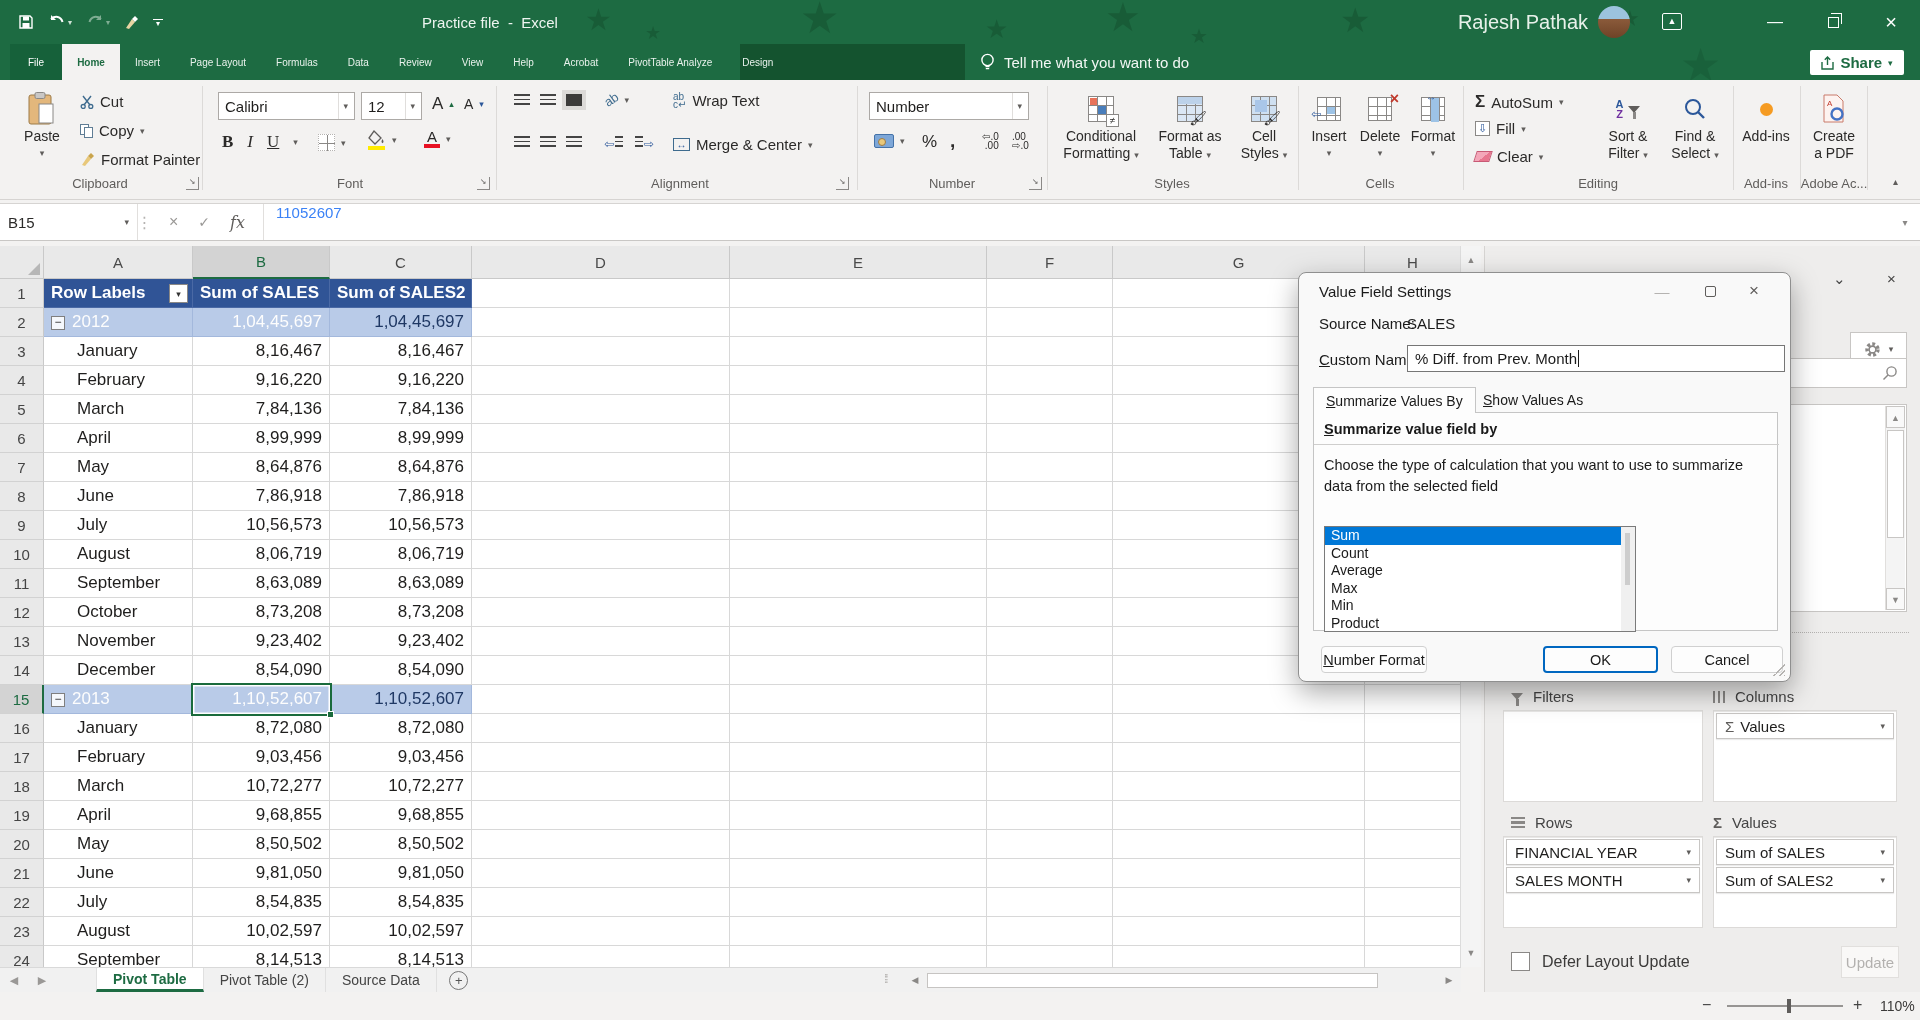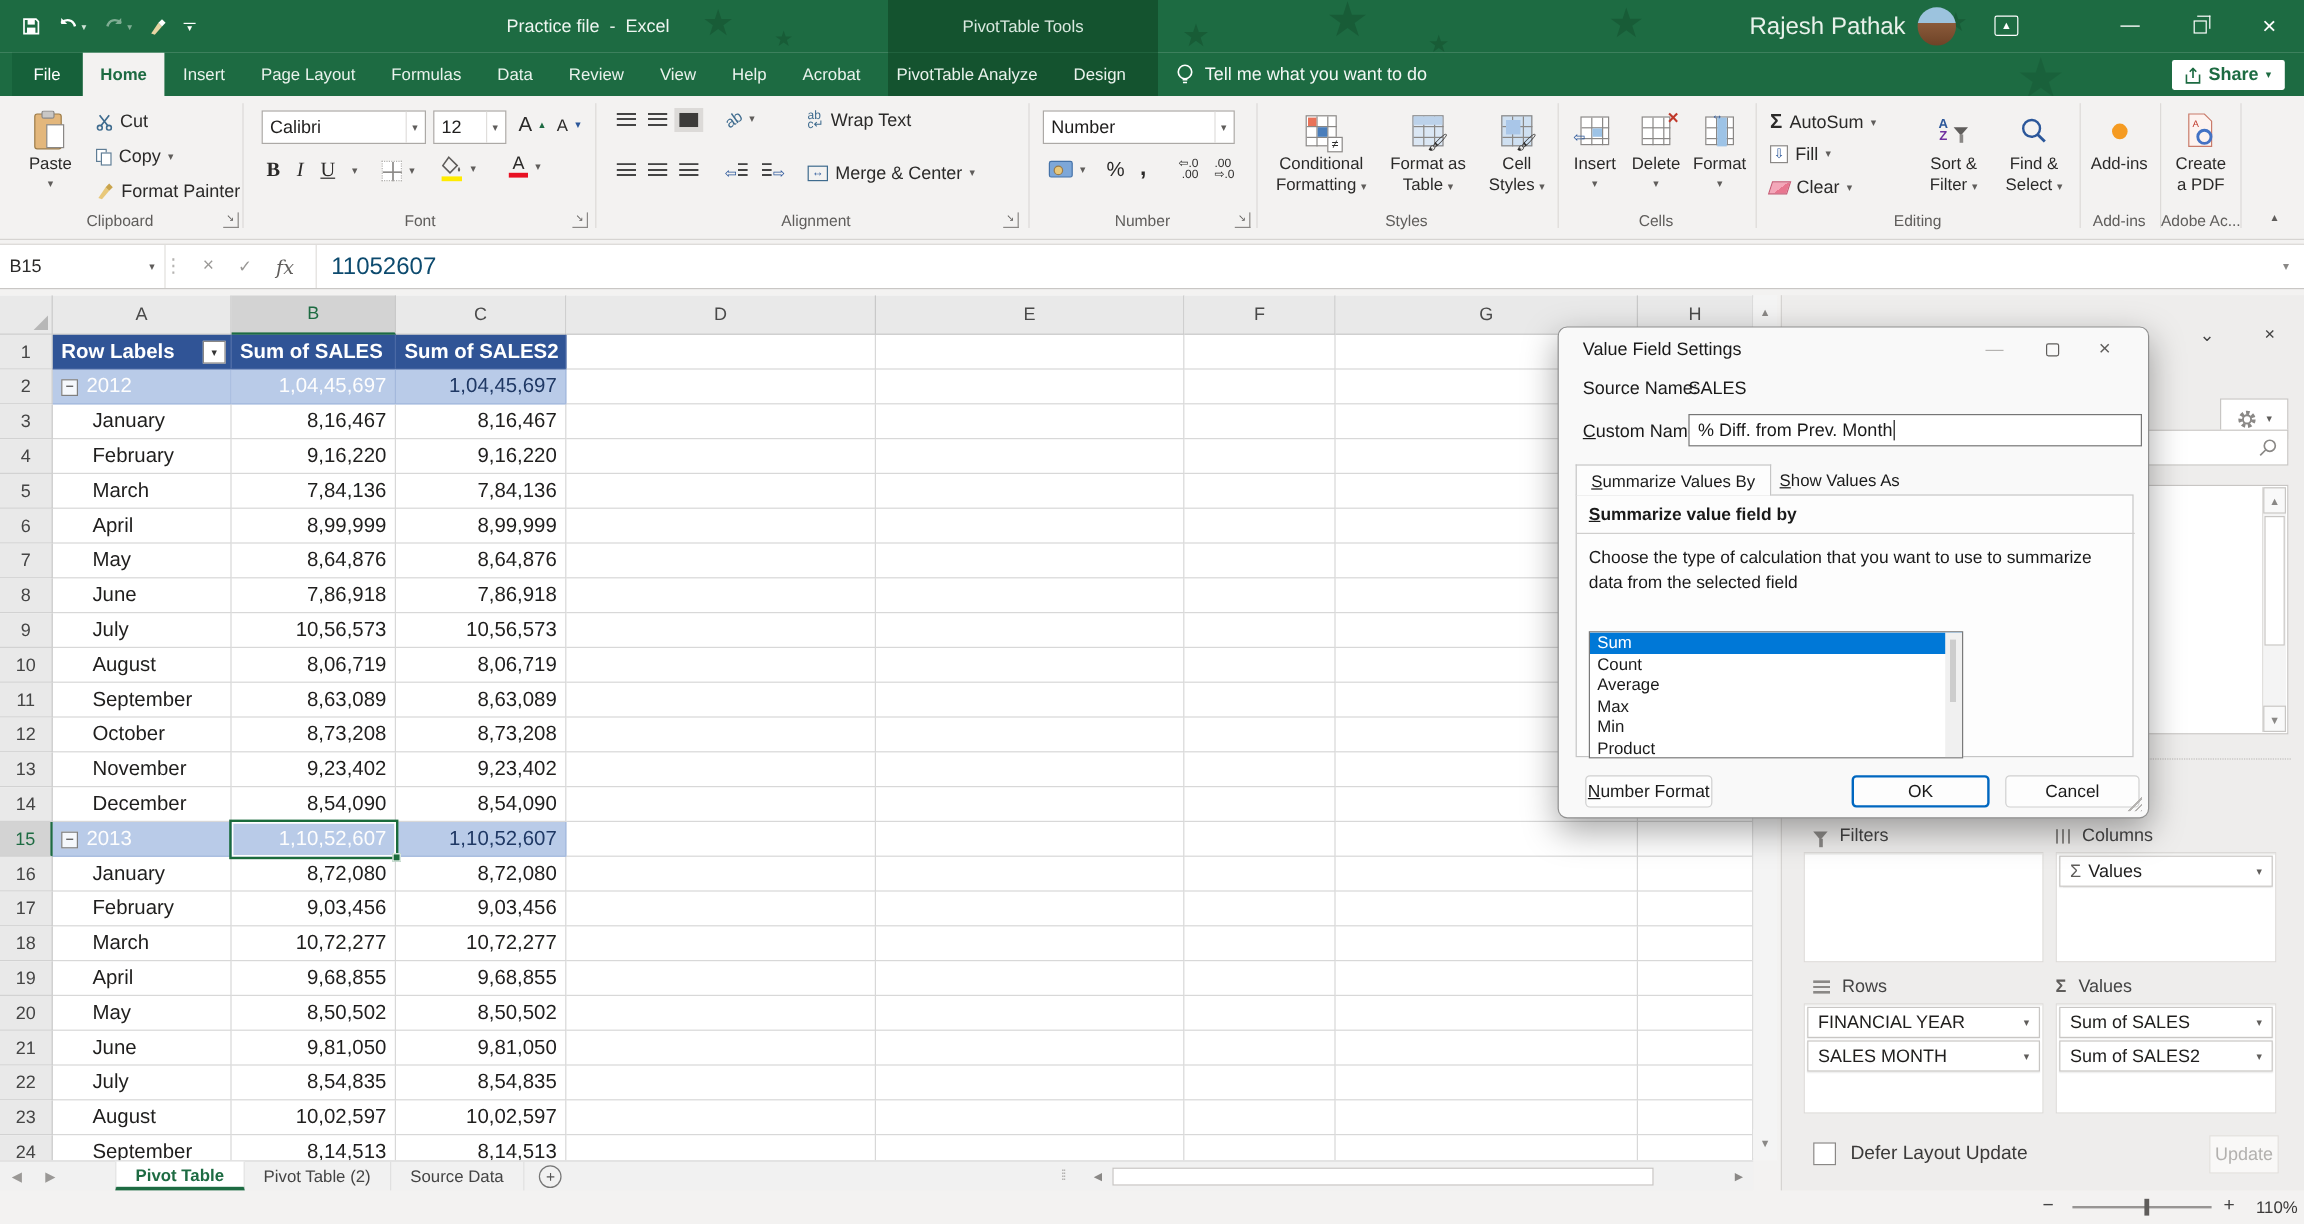--- a/index.html
+++ b/index.html
@@ -20,21 +20,21 @@
   .ribbon-disp { position:absolute; right:238px; top:13px; width:20px; height:17px; border:1.5px solid #fff; border-radius:2px; color:#fff; font-size:9px; text-align:center; line-height:14px; }
   .winbtn { position:absolute; top:0; width:58px; height:44px; display:flex; align-items:center; justify-content:center; color:#fff; }
   .wb-min { right:116px; } .wb-res { right:58px; } .wb-close { right:0; font-size:20px; }
   .res-glyph { position:relative; width:11px; height:11px; border:1.5px solid #fff; }
   .res-glyph::after { content:""; position:absolute; left:2px; top:-5px; width:10px; height:10px; border-top:1.5px solid #fff; border-right:1.5px solid #fff; }
 
   
   .tabrow { position:absolute; left:0; top:44px; width:1920px; height:36px; background:#1d6b42; }
   .ctx-tab-bg { position:absolute; left:740px; top:0; width:225px; height:36px; background:#14532f; }
   .tabs-flex { position:absolute; left:10px; top:0; height:36px; display:flex; }
-  .rtab { position:relative; height:36px; padding:0 15px; display:flex; align-items:center; color:#e9f2ec; font-size:14px; white-space:nowrap; }
+  .rtab { position:relative; height:36px; padding:0 15px; display:flex; align-items:center; color:#e9f2ec; font-size:10px; white-space:nowrap; }
   .rtab.file { background:#16613a; color:#fff; padding:0 18px; }
   .rtab.active { background:#f3f2f1; color:#1d6b42; font-weight:700; }
   .tellme { position:absolute; left:980px; top:0; height:36px; display:flex; align-items:center; gap:9px; color:#f2f7f4; font-size:15px; }
   .share-btn { position:absolute; right:16px; top:6px; width:94px; height:25px; background:#fff; border-radius:2px; display:flex; align-items:center; justify-content:center; gap:6px; color:#1d6b42; font-size:15px; font-weight:700; }
   .share-btn .sv { font-weight:400; font-size:9px; color:#1d6b42; }
 
   
   .ribbon { position:absolute; left:0; top:80px; width:1920px; height:120px; background:#f3f2f1; border-bottom:1px solid #d6d4d2; font-size:15px; color:#2b2a29; }
   .gdiv { position:absolute; top:6px; width:1px; height:104px; background:#dcdad8; }
   .glabel { position:absolute; top:96px; font-size:13px; color:#5f5d5b; text-align:center; }
@@ -54,21 +54,21 @@
   .valign-ic { width:16px; height:12px; background:repeating-linear-gradient(to bottom,#444 0 1.6px,transparent 1.6px 4.6px); }
   .bold-b { font-weight:800; font-family:"Liberation Serif",serif; }
 
   
   .fbar { position:absolute; left:0; top:203px; width:1920px; height:38px; background:#fff; border-top:1px solid #d6d4d2; border-bottom:1px solid #c9c7c5; display:flex; align-items:stretch; }
   .namebox { width:137px; display:flex; align-items:center; padding:0 8px; font-size:15px; color:#2b2a29; }
   .namebox .dd { margin-left:auto; font-size:9px; color:#5f5d5b; }
   .fdots { width:14px; display:flex; align-items:center; justify-content:center; color:#b5b3b1; border-left:1px solid #e1dfdd; }
   .fbtns { display:flex; align-items:center; gap:20px; padding:0 18px; color:#9a9896; font-size:16px; border-right:1px solid #e1dfdd; }
   .fx { font-family:"DejaVu Serif",serif; font-style:italic; color:#5f5d5b; }
-  .finput { flex:1; display:flex; align-items:center; padding-left:12px; font-size:20px; color:#0c4a6e; }
+  .finput { flex:1; display:flex; padding-left:12px; font-size:15px; color:#3b82f6; }
   .fexp { width:30px; display:flex; align-items:center; justify-content:center; color:#8a8886; font-size:10px; }
 
   
   .grid { position:absolute; left:0; top:246px; width:1461px; height:721px; background:#fff; overflow:hidden; }
   .colhdrs { position:absolute; left:0; top:0; height:33px; width:1461px; display:flex; }
   .ch { height:33px; background:#e9e9e9; border-right:1px solid #c9c9c9; border-bottom:1px solid #c9c9c9; display:flex; align-items:center; justify-content:center; font-size:15px; color:#4a4a4a; }
   .ch.sel { background:#d3d3d3; color:#1d6b42; border-bottom:2px solid #1d6b42; }
   .corner { position:relative; }
   .corner::after { content:""; position:absolute; right:3px; bottom:3px; border-left:12px solid transparent; border-bottom:12px solid #b7b7b7; }
   .rows { position:absolute; left:0; top:33px; width:1461px; height:688px; }
@@ -199,21 +199,20 @@
       </span>
       <span class="qi">
         <svg width="15" height="15" viewBox="0 0 15 15">
             <path d="M2 13 L8 4 L11 7 L5 14 z" fill="#e8d5a3"></path>
             <path d="M8 4 L11 1 L14 4 L11 7 z" fill="#fff"></path>
           </svg>
       </span>
       <span class="qi" style="flex-direction:column;font-size:8px;line-height:4px;"><span style="width:10px;border-top:1.5px solid #fff;display:block;margin-bottom:2px;"></span>▾</span>
     </div>
     <div class="doc-title">Practice file  -  Excel</div>
-    <div class="ctx-block">PivotTable Tools</div>
     <div class="user-area">
       <span>Rajesh Pathak</span>
       <span class="avatar"></span>
     </div>
     <div class="ribbon-disp">▲</div>
     <div class="winbtn wb-min">—</div>
     <div class="winbtn wb-res">
         <span class="res-glyph"></span>
       </div>
     <div class="winbtn wb-close">×</div>

